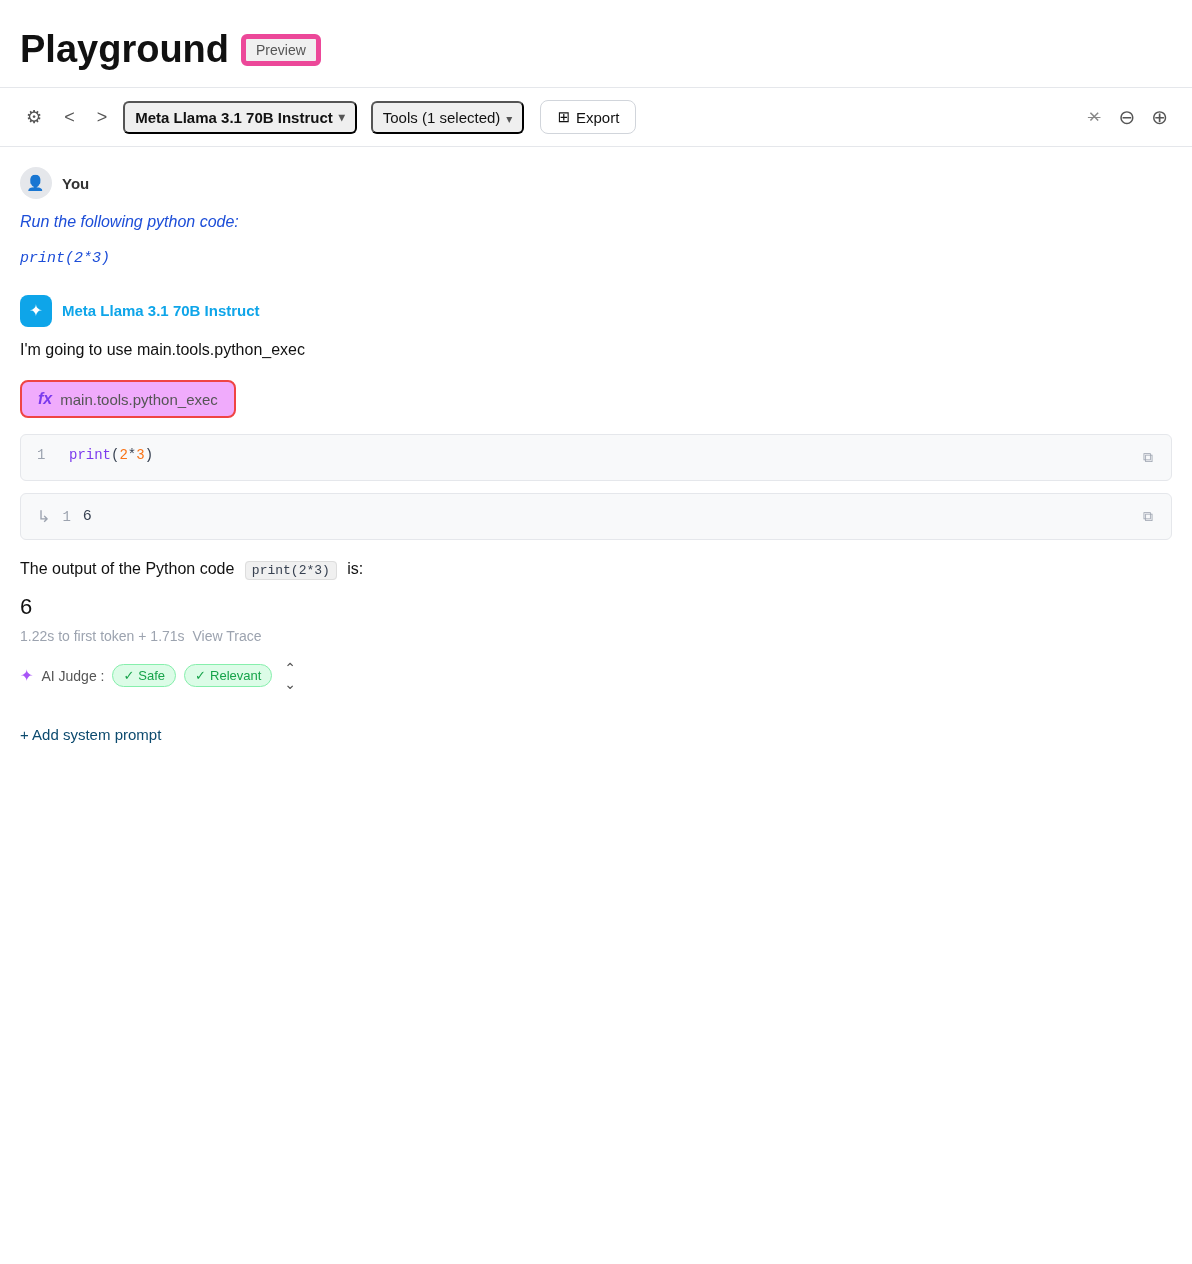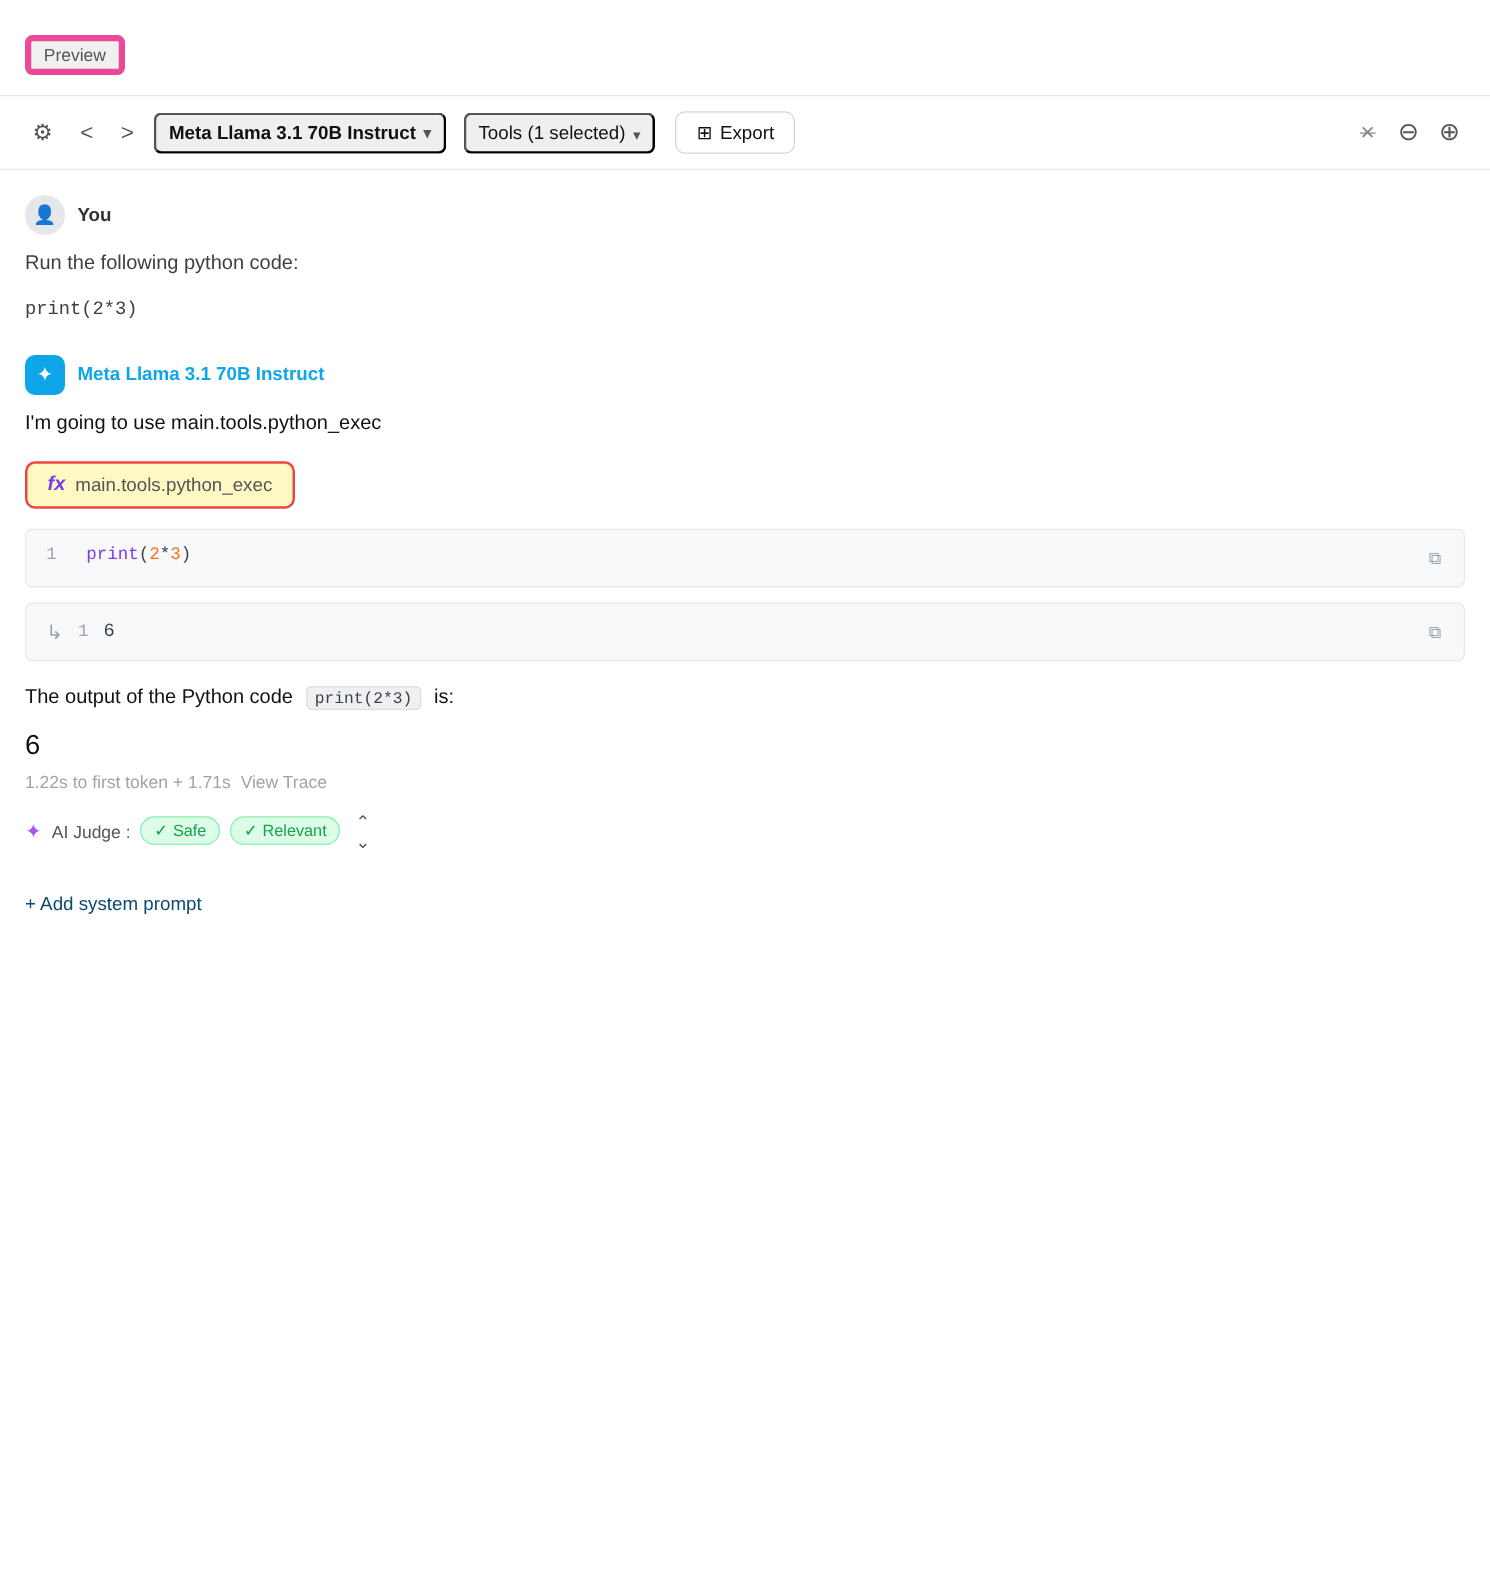--- a/index.html
+++ b/index.html
@@ -152,23 +152,24 @@
       color: #666;
       font-size: 16px;
     }
     .author-name {
       font-weight: 600;
       font-size: 15px;
       color: #333;
     }
     .message-content {
       font-size: 16px;
-      color: #404040;
+      color: #1d4ed8;
       line-height: 1.6;
       margin-left: 0;
+      font-style: italic;
     }
     .code-inline-plain {
       font-family: 'Courier New', monospace;
       font-size: 15px;
     }
 
     
     .ai-message {
       margin-bottom: 16px;
     }
@@ -191,21 +192,21 @@
 
     
     .tool-call-box {
       display: inline-flex;
       align-items: center;
       gap: 8px;
       border: 2px solid #ef4444;
       border-radius: 8px;
       padding: 8px 16px;
       margin: 10px 0 12px 0;
-      background: #fef9c3;
+      background: #f0abfc;
       cursor: pointer;
     }
     .fx-icon {
       color: #7c3aed;
       font-style: italic;
       font-weight: 700;
       font-size: 16px;
     }
     .tool-call-name {
       font-size: 15px;
@@ -402,20 +403,21 @@
       color: #9ca3af;
       font-size: 20px;
       padding: 4px;
     }
   </style>
 </head>
 <body>
 
 <div class="page-header">
   <div class="page-title-row">
+    <span class="page-title">Playground</span>
     <span class="preview-badge">Preview</span>
   </div>
 </div>
 
 <div class="toolbar">
   <button class="toolbar-icon-btn">
     <span>⚙</span>
   </button>
   <button class="toolbar-icon-btn">
     <span>&lt;</span>

